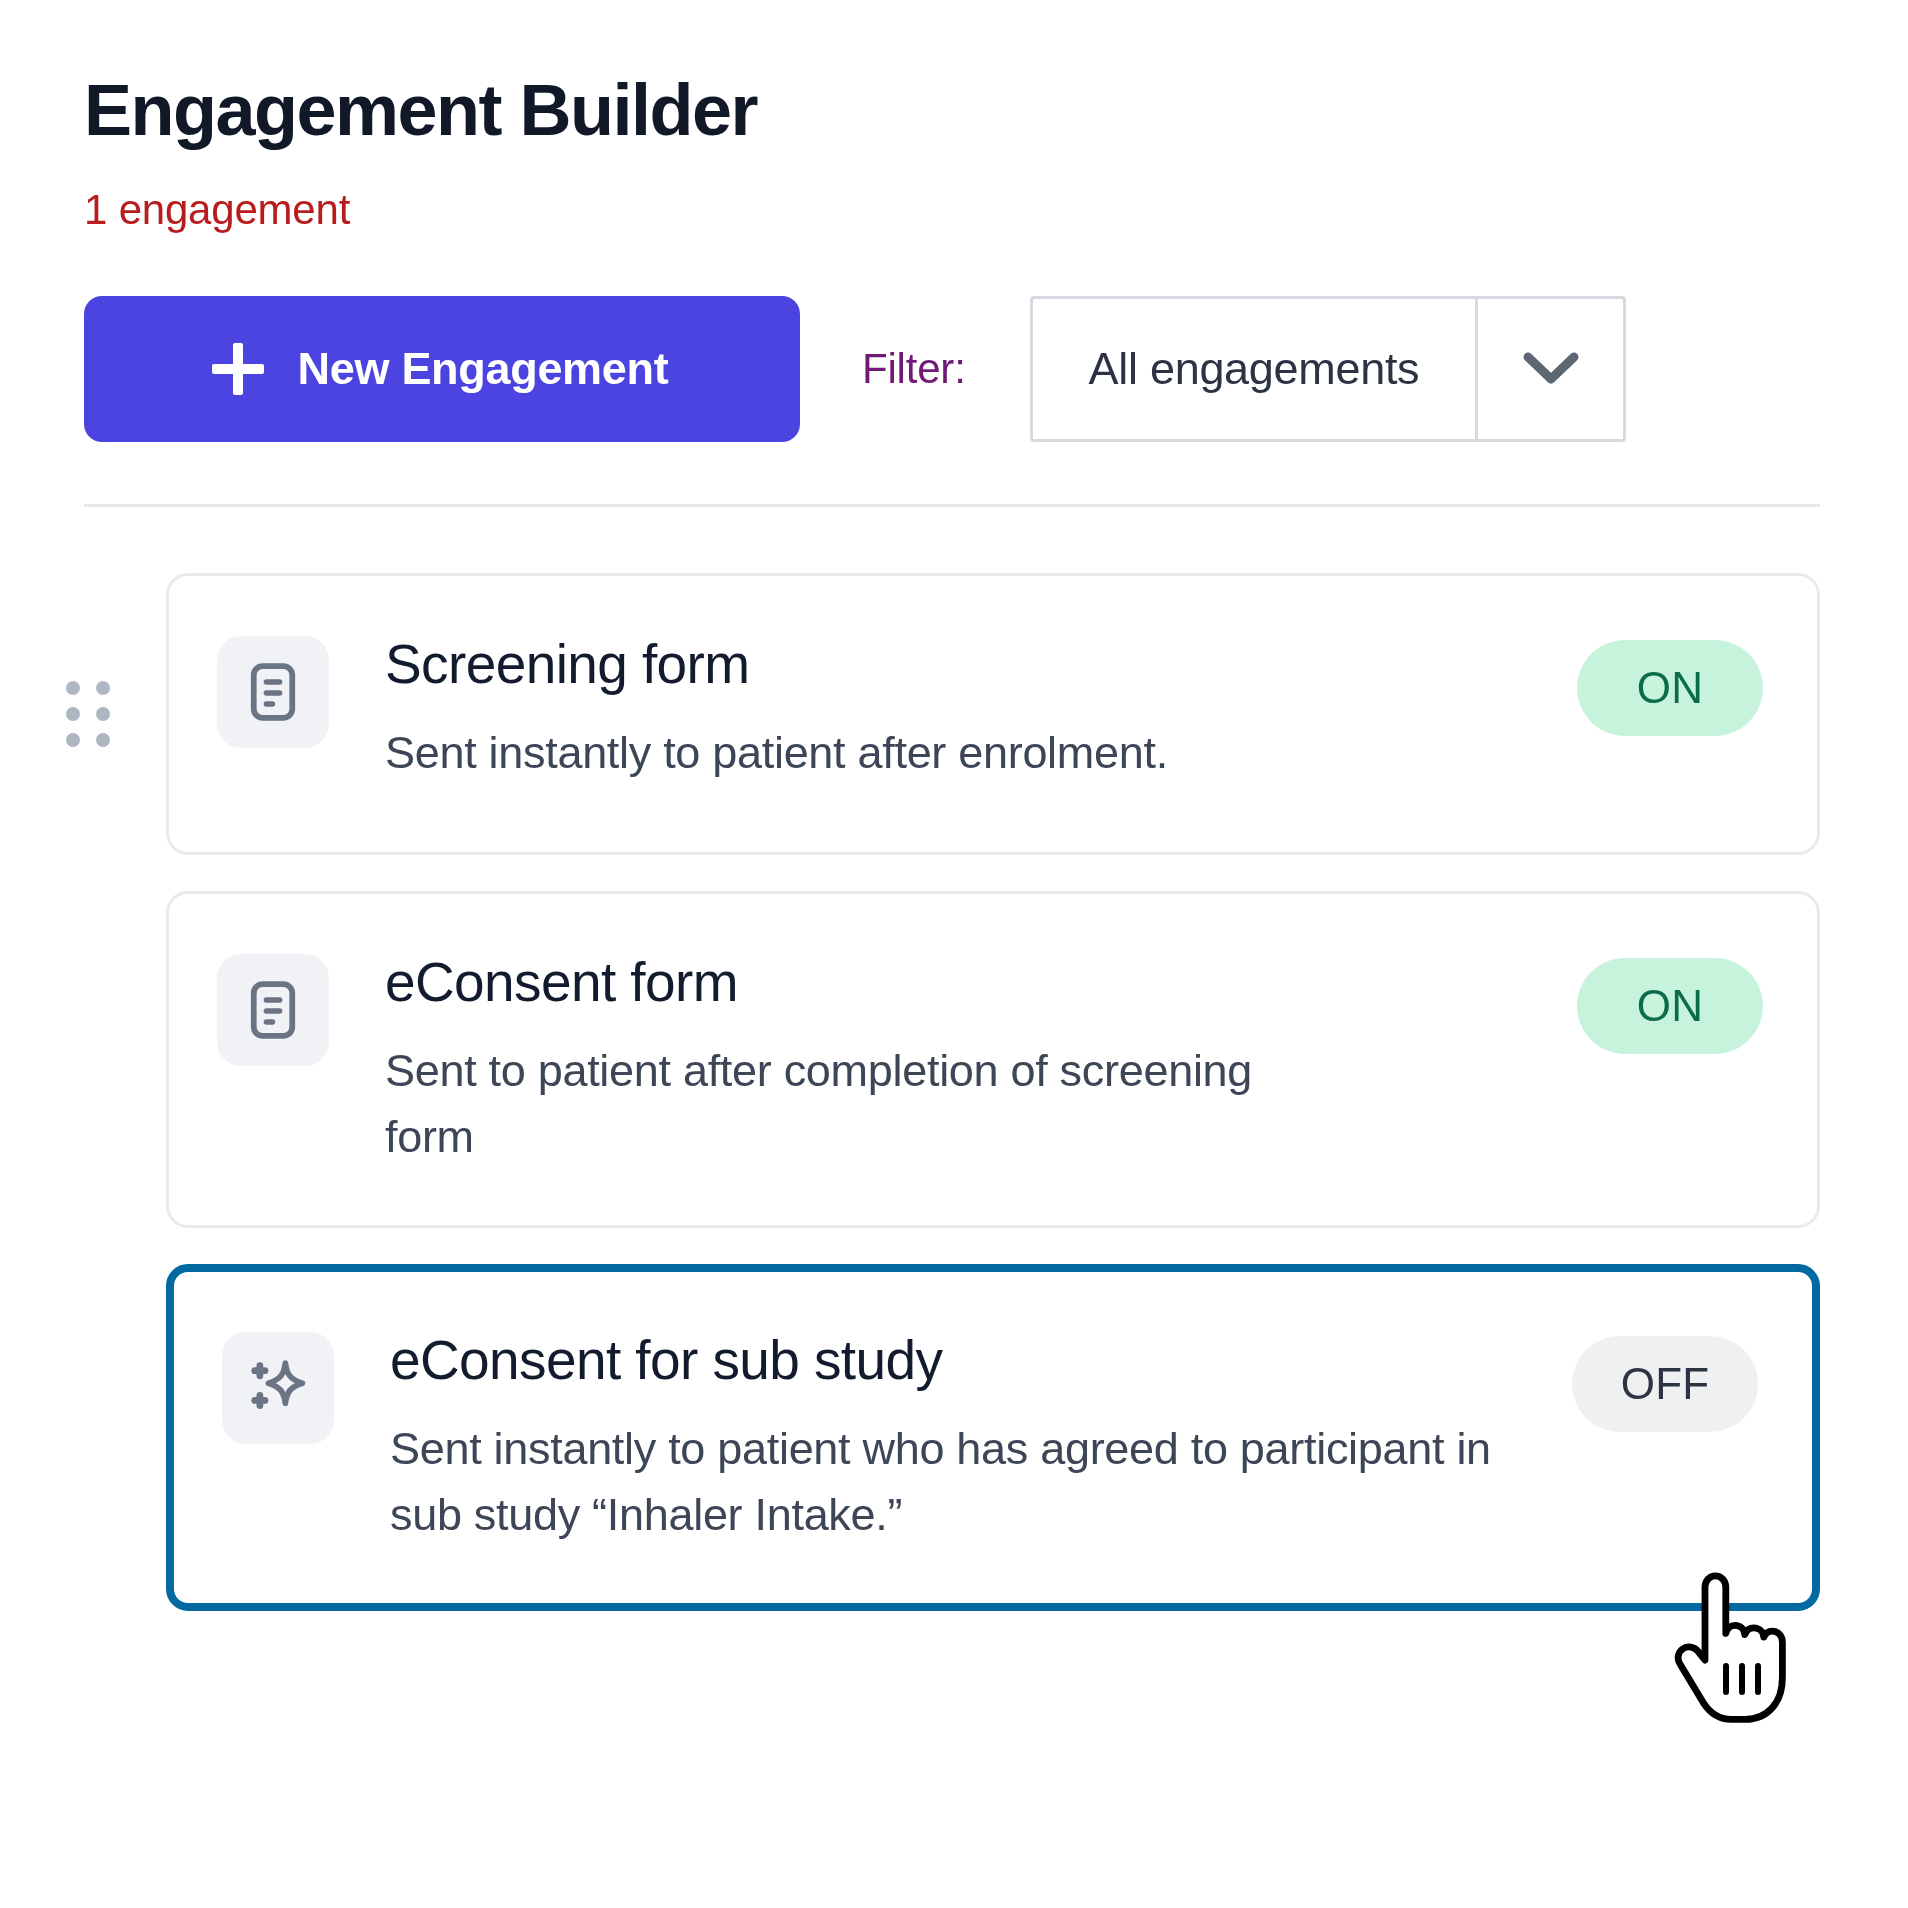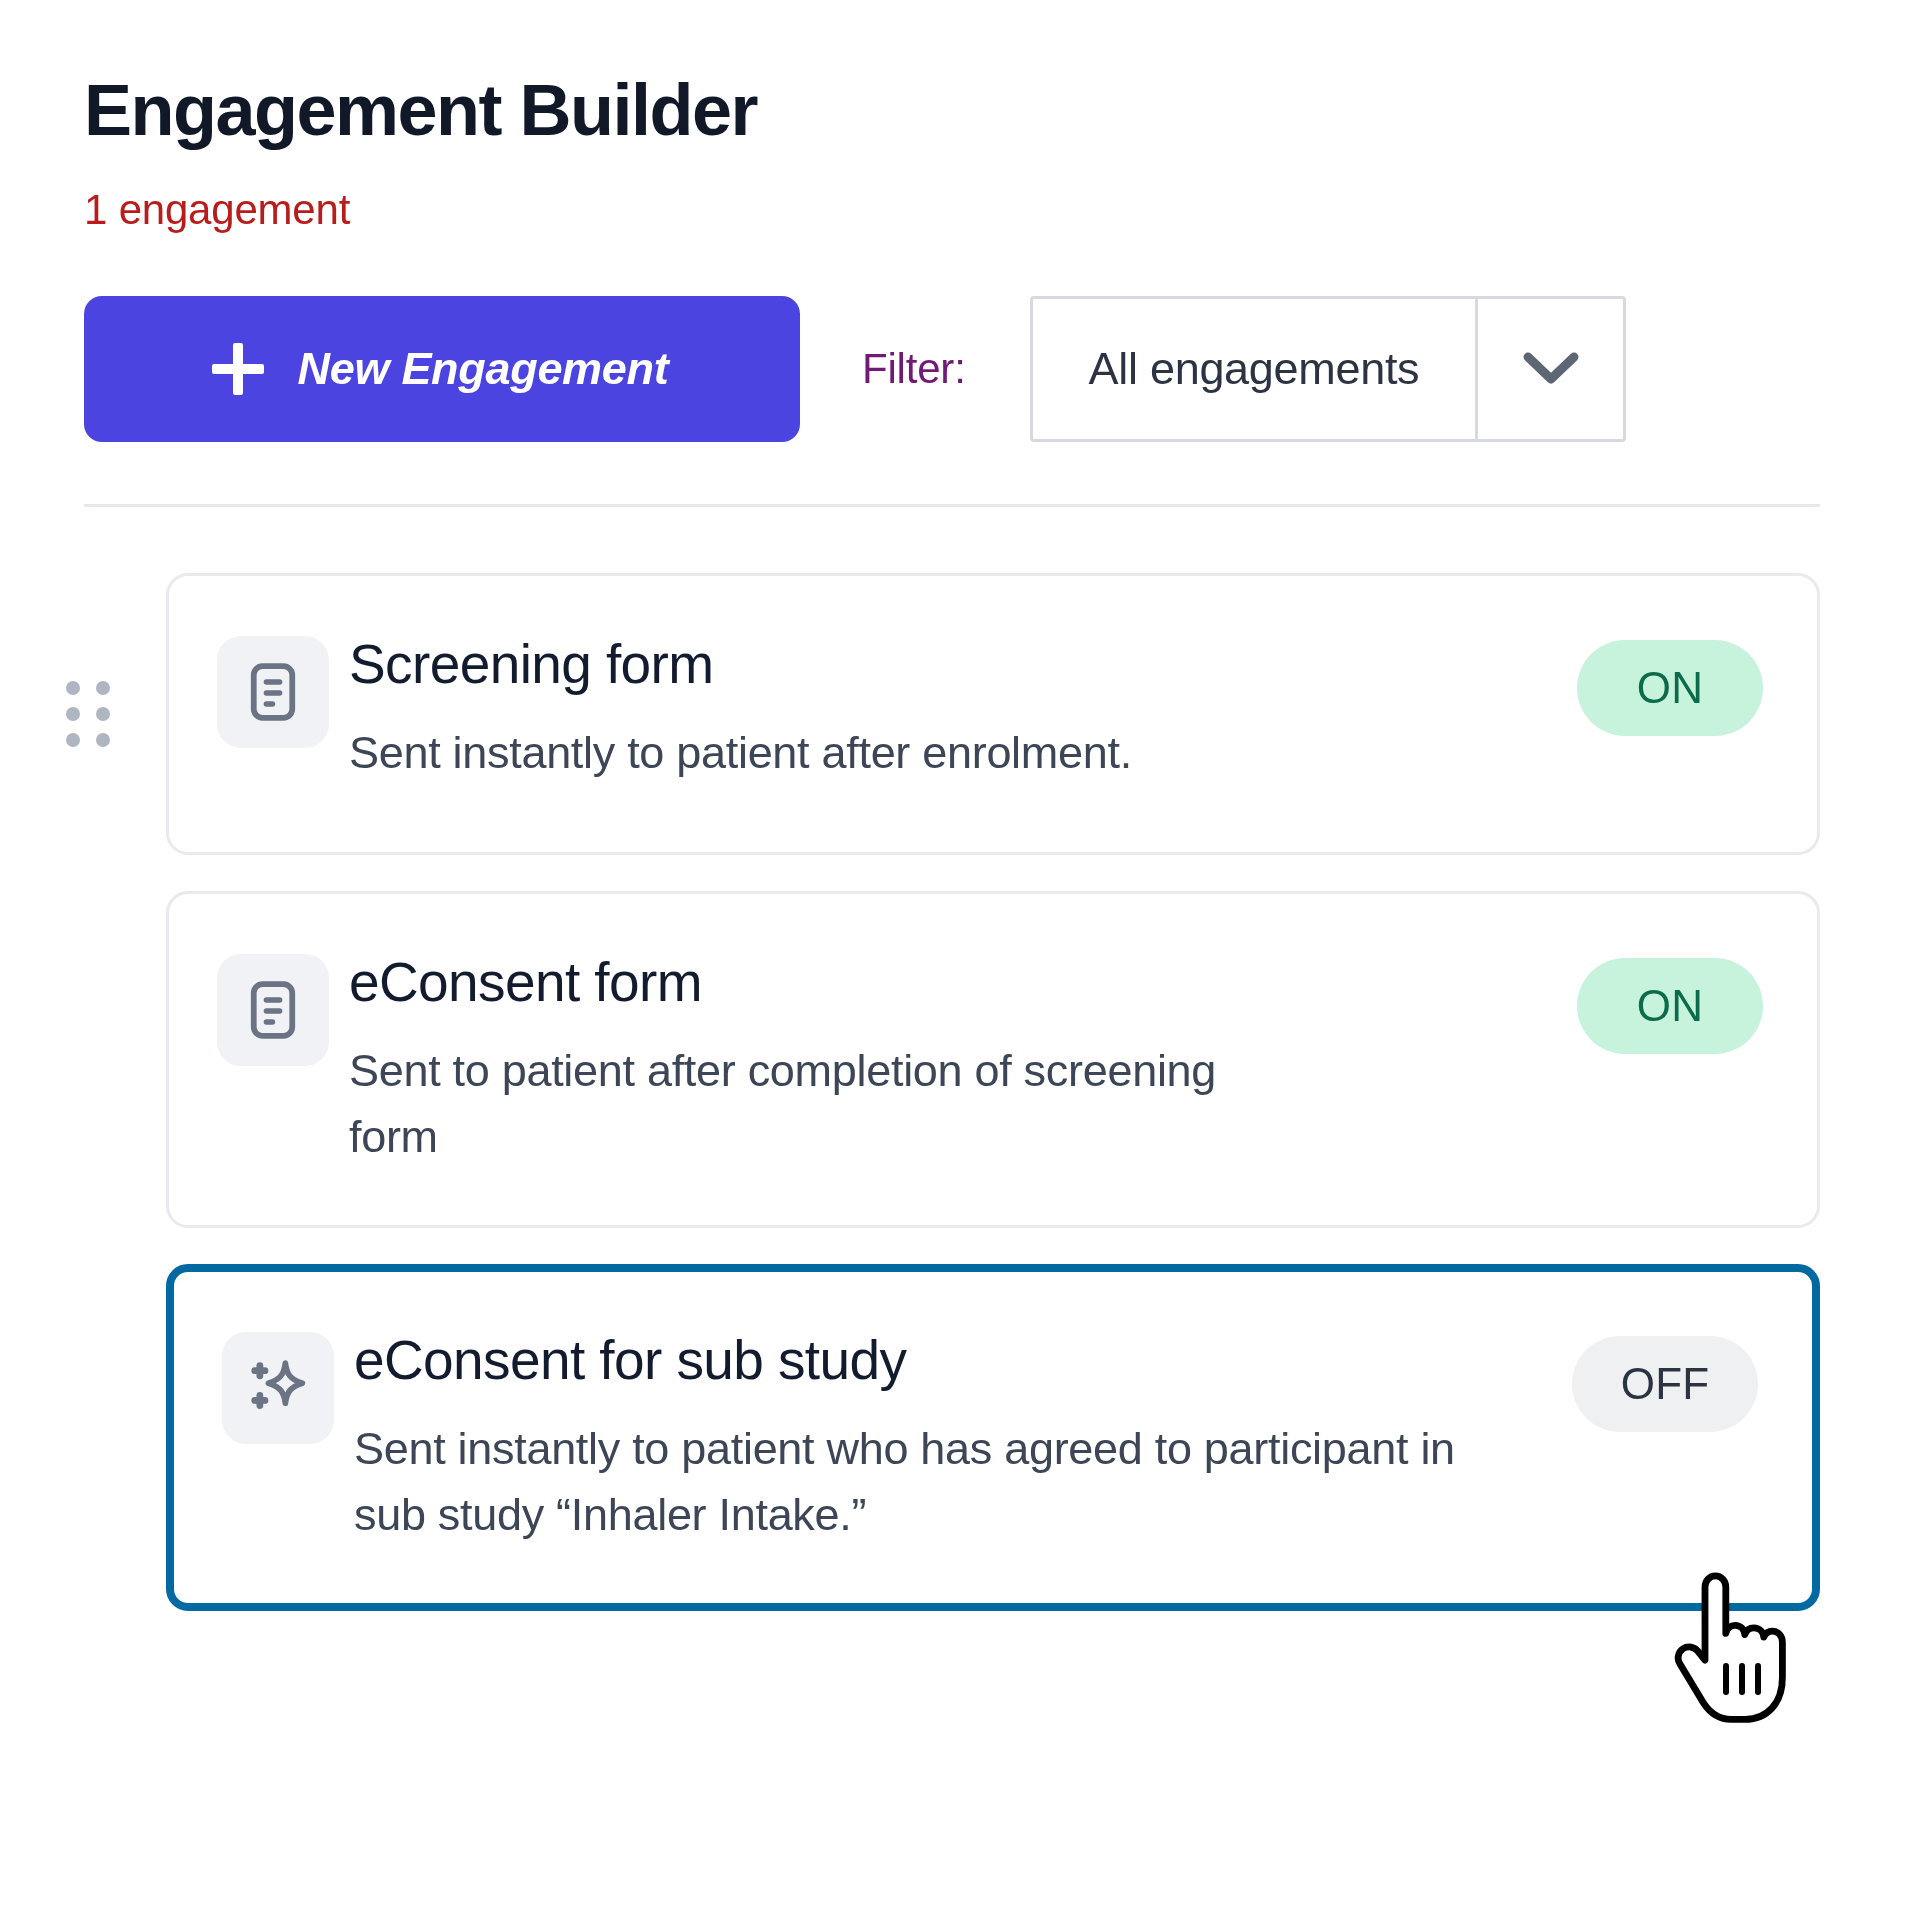--- a/index.html
+++ b/index.html
@@ -51,21 +51,20 @@
     min-width: 716px;
     background: #4c44e0;
     border: none;
     border-radius: 18px;
     color: #ffffff;
     font-family: "Liberation Sans", sans-serif;
     font-size: 45px;
     font-weight: 700;
     letter-spacing: -0.3px;
     cursor: pointer;
-    font-style: italic;
   }
   .plus-icon {
     display: inline-block;
     position: relative;
     width: 52px;
     height: 52px;
     flex: none;
   }
   .plus-icon::before, .plus-icon::after {
     content: "";
@@ -140,21 +139,21 @@
     width: 14px; height: 14px; border-radius: 50%;
     background: #aeb6c2;
     display: block;
   }
 
   .card {
     flex: 1;
     margin-left: 82px;
     display: flex;
     align-items: flex-start;
-    gap: 20px;
+    gap: 56px;
     border: 3px solid #e8eaee;
     border-radius: 22px;
     background: #ffffff;
     padding: 56px 54px 56px 48px;
     min-height: 282px;
     cursor: pointer;
   }
   .card.selected { border: 8px solid #0369a1; }
 
   .card-icon {

